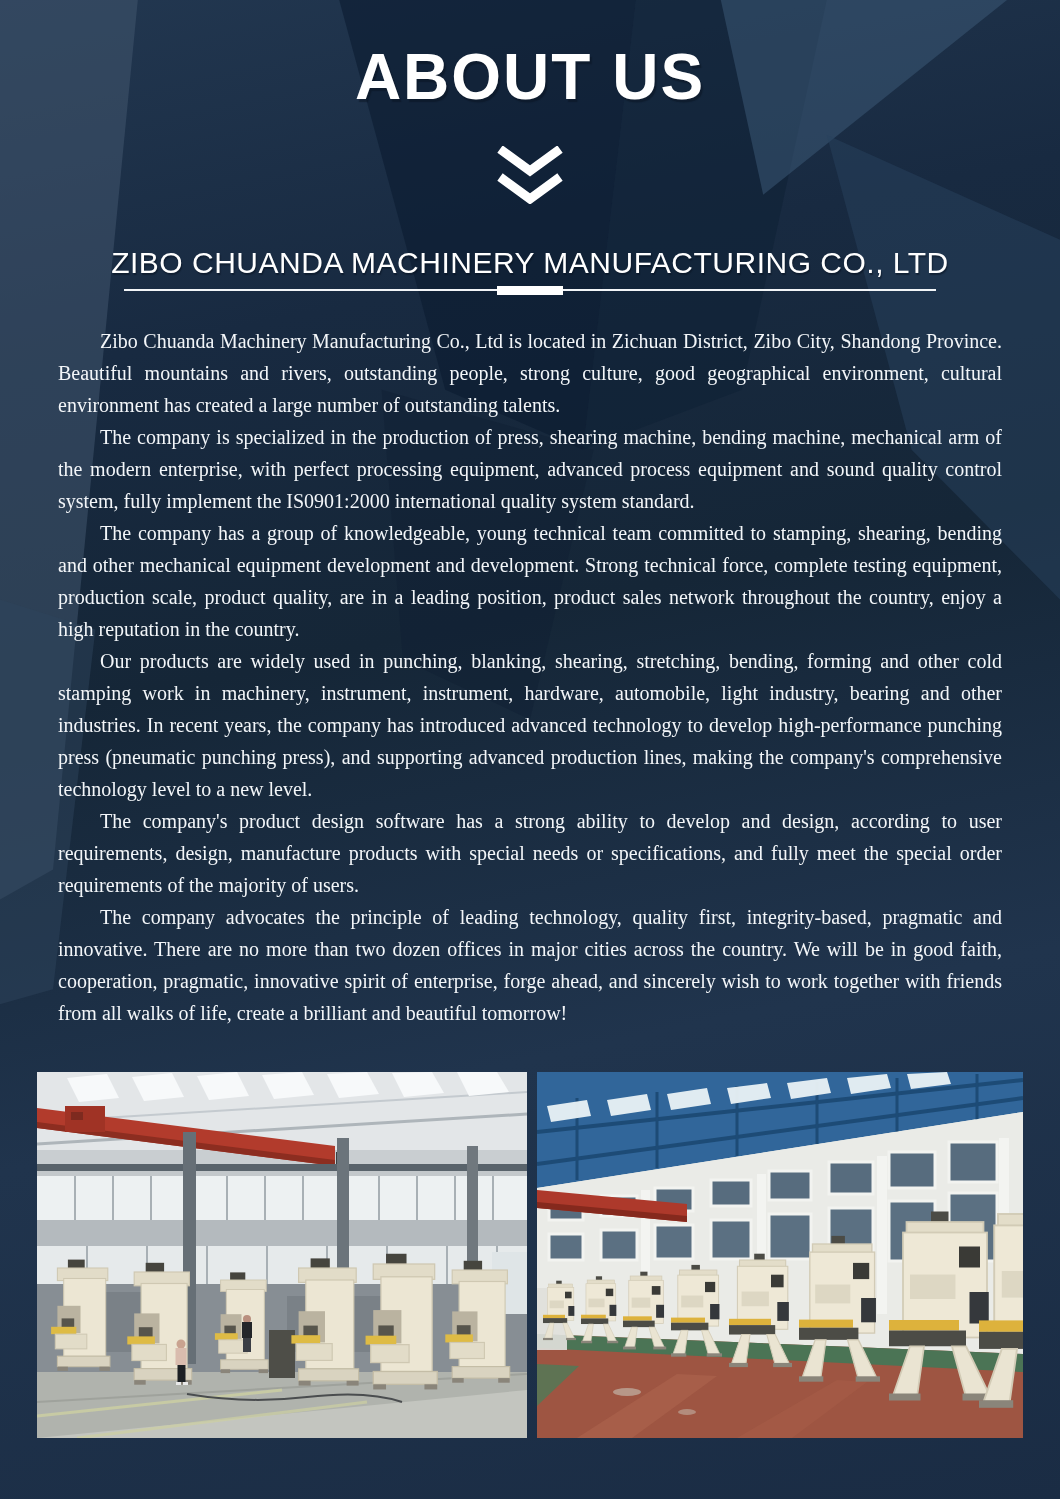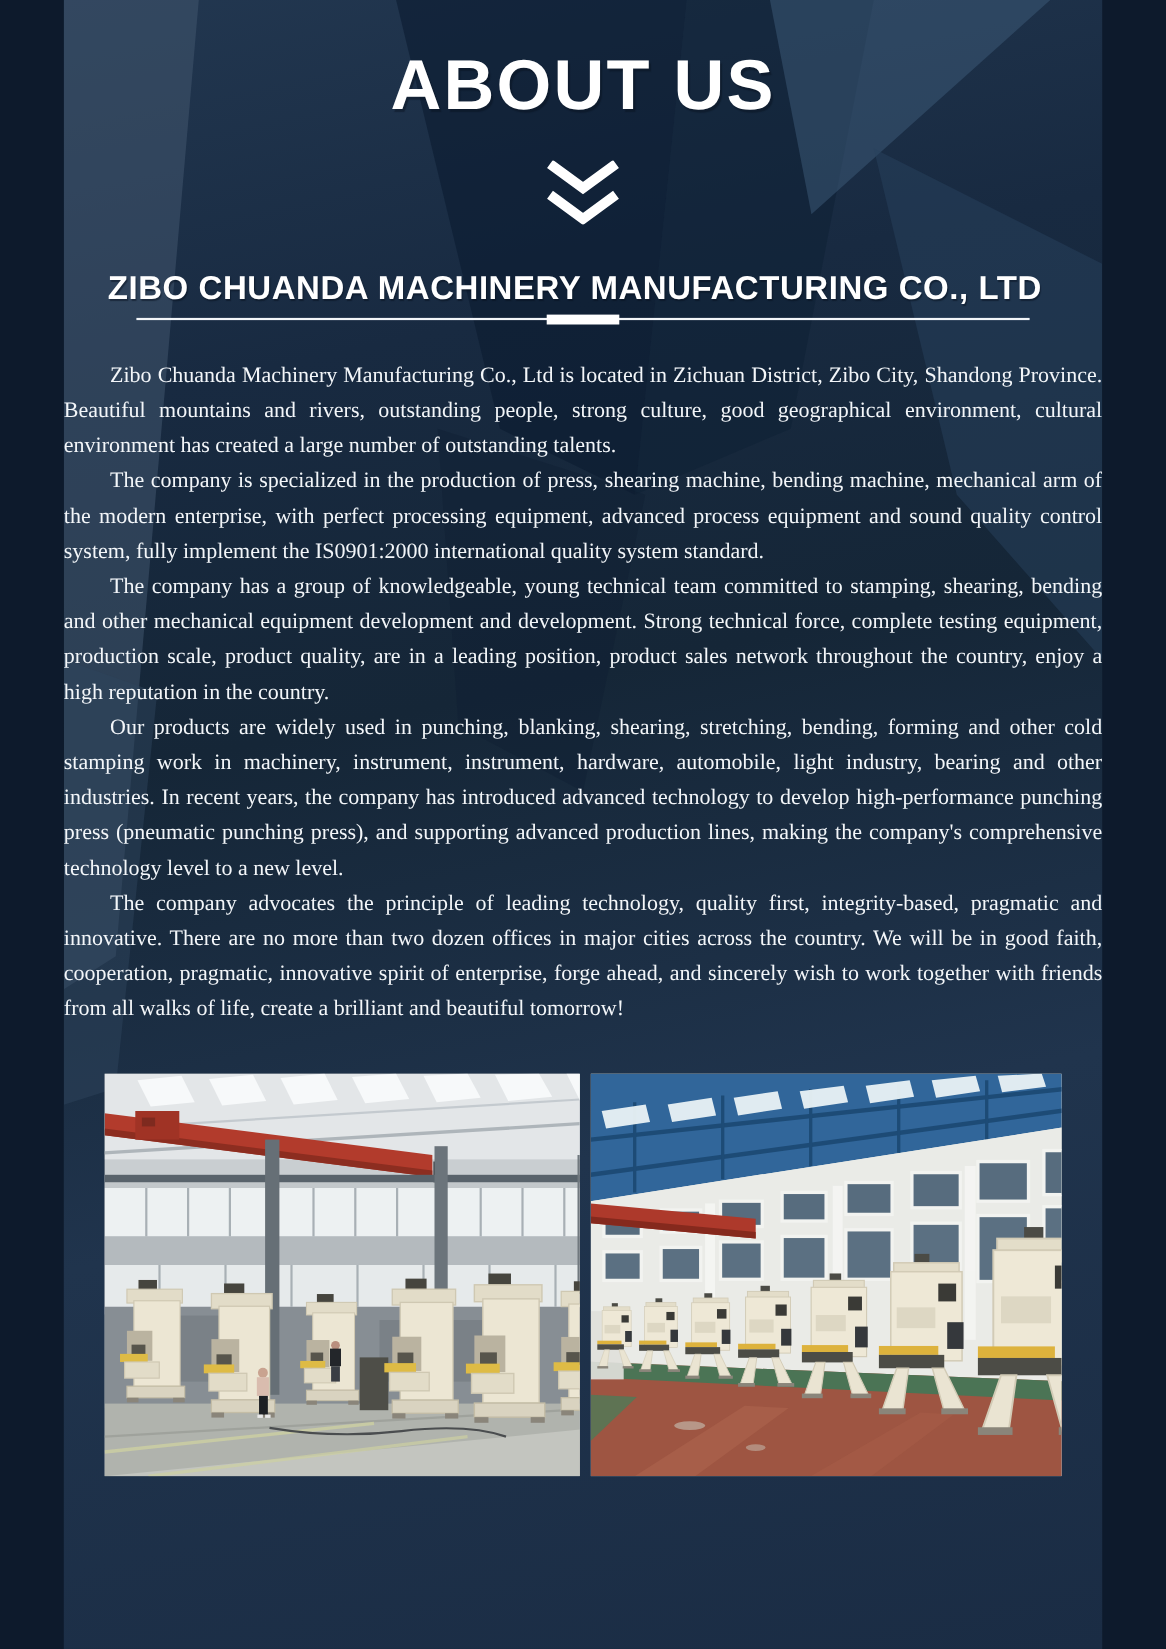--- a/index.html
+++ b/index.html
@@ -1,18 +1,18 @@
 <!DOCTYPE html>
 <html><head>
 <meta charset="utf-8">
 <style>
   html,body { margin:0; padding:0; background:#0d1a2c; }
   .page {
     position:relative;
-    width:944px; height:1499px;
+    width:1060px; height:1499px;
     margin:0 auto;
     overflow:hidden;
     background:linear-gradient(168deg,#223750 0%,#182a41 22%,#152637 42%,#20344d 68%,#1a2c44 100%);
     font-family:"Liberation Sans","DejaVu Sans",sans-serif;
     color:#f3f6f9;
   }
   
   .bg { position:absolute; inset:0; z-index:0; }
   .bg-shape { position:absolute; inset:0; }
   .bgA { background:#41566d; opacity:.55; clip-path:polygon(0 0,13% 0,5% 58%,0 60%); }
@@ -29,22 +29,22 @@
     margin:0; padding-top:46px;
     text-align:center;
     font-size:64px; line-height:63px; font-weight:800; letter-spacing:2px;
     color:#ffffff;
     text-shadow:2px 3px 1px rgba(8,18,32,.45);
   }
   .chevron-wrap { margin-top:37px; height:58px; text-align:center; }
 
   .company-name {
     margin:42px 40px 0;
-    text-align:left;
-    font-size:30px; line-height:34px; font-weight:700; letter-spacing:.5px;
+    text-align:center;
+    font-size:30px; line-height:34px; font-weight:400; letter-spacing:.5px;
     color:#ffffff;
     text-shadow:1px 2px 1px rgba(8,18,32,.5);
   }
   .divider { position:relative; width:812px; height:9px; margin:6px auto 0; }
   .divider-line { position:absolute; left:0; right:0; top:3px; height:2px; background:#f2f5f8; }
   .divider-bar  { position:absolute; left:50%; top:0; transform:translateX(-50%); width:66px; height:9px; background:#ffffff; }
 
   .about-text {
     width:944px; margin:30px auto 0;
     font-size:20px; line-height:32px;
@@ -91,20 +91,21 @@
     <div class="divider">
       <div class="divider-line"></div>
       <div class="divider-bar"></div>
     </div>
 
     <div class="about-text">
       <p>Zibo Chuanda Machinery Manufacturing Co., Ltd is located in Zichuan District, Zibo City, Shandong Province. Beautiful mountains and rivers, outstanding people, strong culture, good geographical environment, cultural environment has created a large number of outstanding talents.</p>
       <p>The company is specialized in the production of press, shearing machine, bending machine, mechanical arm of the modern enterprise, with perfect processing equipment, advanced process equipment and sound quality control system, fully implement the IS0901:2000 international quality system standard.</p>
       <p>The company has a group of knowledgeable, young technical team committed to stamping, shearing, bending and other mechanical equipment development and development. Strong technical force, complete testing equipment, production scale, product quality, are in a leading position, product sales network throughout the country, enjoy a high reputation in the country.</p>
       <p>Our products are widely used in punching, blanking, shearing, stretching, bending, forming and other cold stamping work in machinery, instrument, instrument, hardware, automobile, light industry, bearing and other industries. In recent years, the company has introduced advanced technology to develop high-performance punching press (pneumatic punching press), and supporting advanced production lines, making the company's comprehensive technology level to a new level.</p>
+      <p>The company's product design software has a strong ability to develop and design, according to user requirements, design, manufacture products with special needs or specifications, and fully meet the special order requirements of the majority of users.</p>
       <p>The company advocates the principle of leading technology, quality first, integrity-based, pragmatic and innovative. There are no more than two dozen offices in major cities across the country. We will be in good faith, cooperation, pragmatic, innovative spirit of enterprise, forge ahead, and sincerely wish to work together with friends from all walks of life, create a brilliant and beautiful tomorrow!</p>
     </div>
 
     <div class="photos">
 
       <div class="photo left" role="img" aria-label="Factory workshop interior with red overhead crane and rows of cream C-frame power press machines">
         <svg width="490" height="366" viewBox="0 0 490 366">
           <defs>
             <g id="pressL">
               <rect x="18" y="-8" width="16" height="10" fill="#46453e"></rect>

